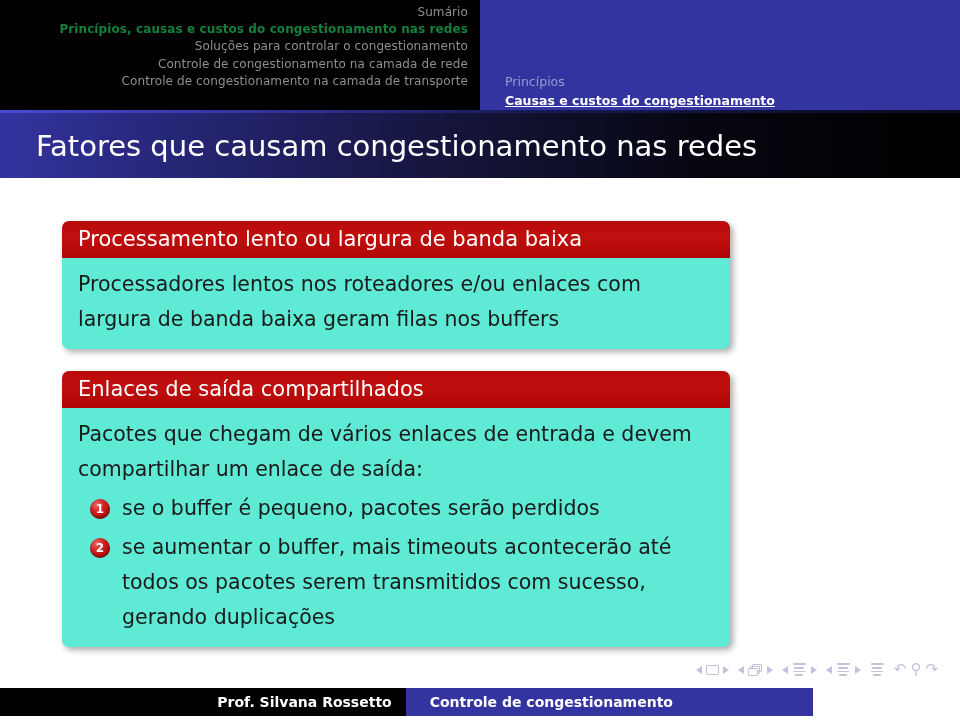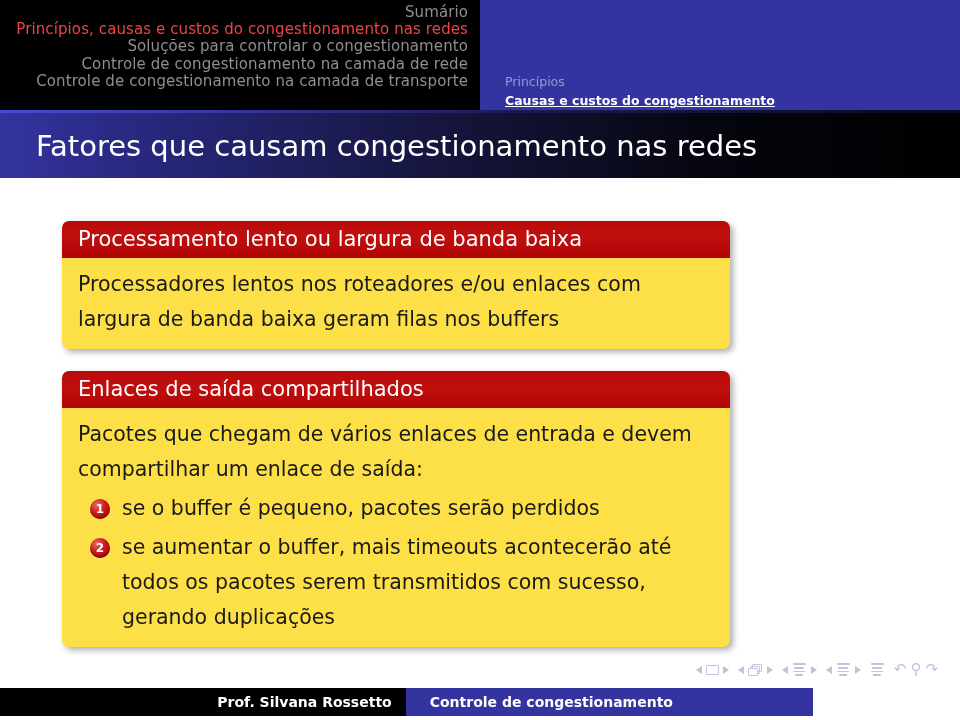--- a/index.html
+++ b/index.html
@@ -33,29 +33,29 @@
     height: 110px;
     background: #000000;
     display: flex;
     flex-direction: column;
     align-items: flex-end;
     justify-content: flex-start;
     padding: 4px 12px 0 0;
   }
 
   .nav-section {
-    font-size: 15px;
+    font-size: 12px;
     line-height: 17.2px;
     color: #8f8f8f;
     white-space: nowrap;
     letter-spacing: 0.1px;
   }
   .nav-section.current {
-    color: #ef4444;
-    font-weight: normal;
+    color: #15803d;
+    font-weight: bold;
     padding-left: 20px;
   }
 
   #nav-subsections {
     width: 480px;
     height: 110px;
     background: #3434a0;
     display: flex;
     flex-direction: column;
     align-items: flex-start;
@@ -124,21 +124,21 @@
     background: linear-gradient(to bottom, #b90a0a 0%, #c00f0f 42%, #b00505 100%);
     border-radius: 7px 7px 0 0;
     color: #ffffff;
     font-size: 21px;
     line-height: 24px;
     padding: 6px 14px 7px 16px;
     white-space: nowrap;
   }
 
   .block-body {
-    background: #fde047;
+    background: #5eead4;
     border-radius: 0 0 7px 7px;
     padding: 9px 30px 12px 16px;
     color: #1a1a1a;
     font-size: 20.5px;
     line-height: 35px;
   }
 
   .block-body p { margin: 0; }
 
   

